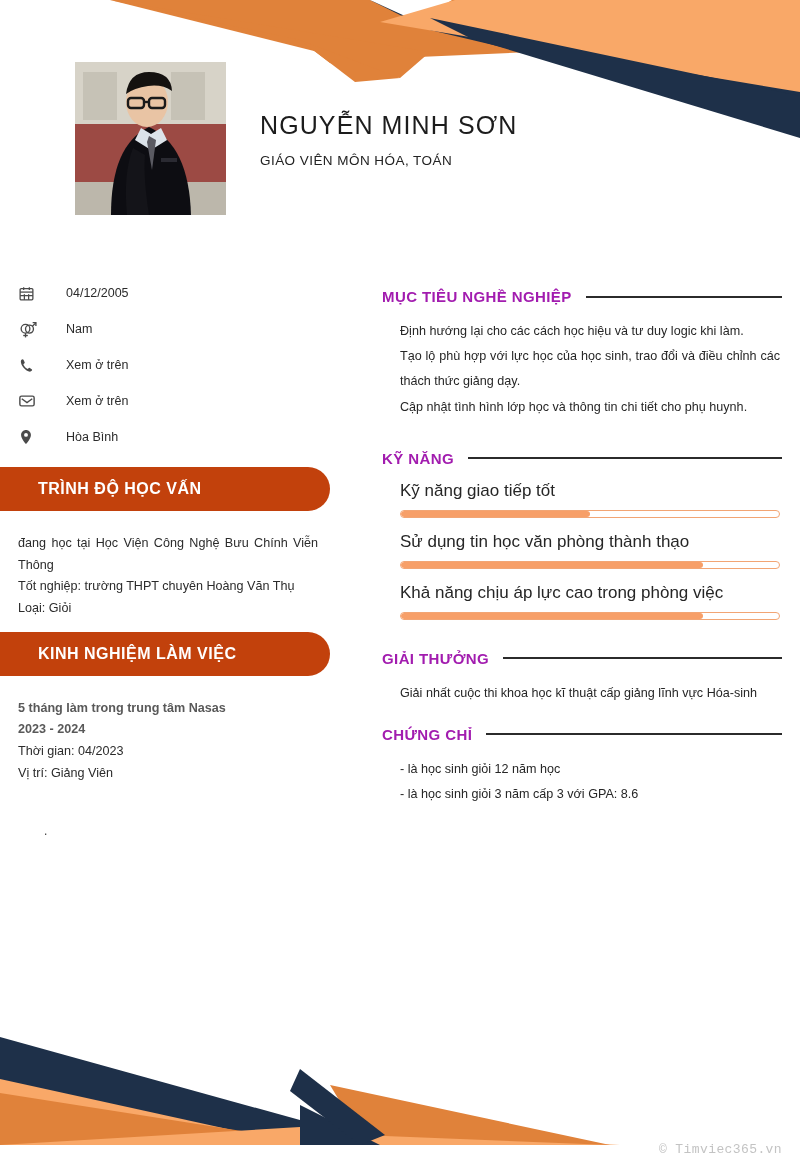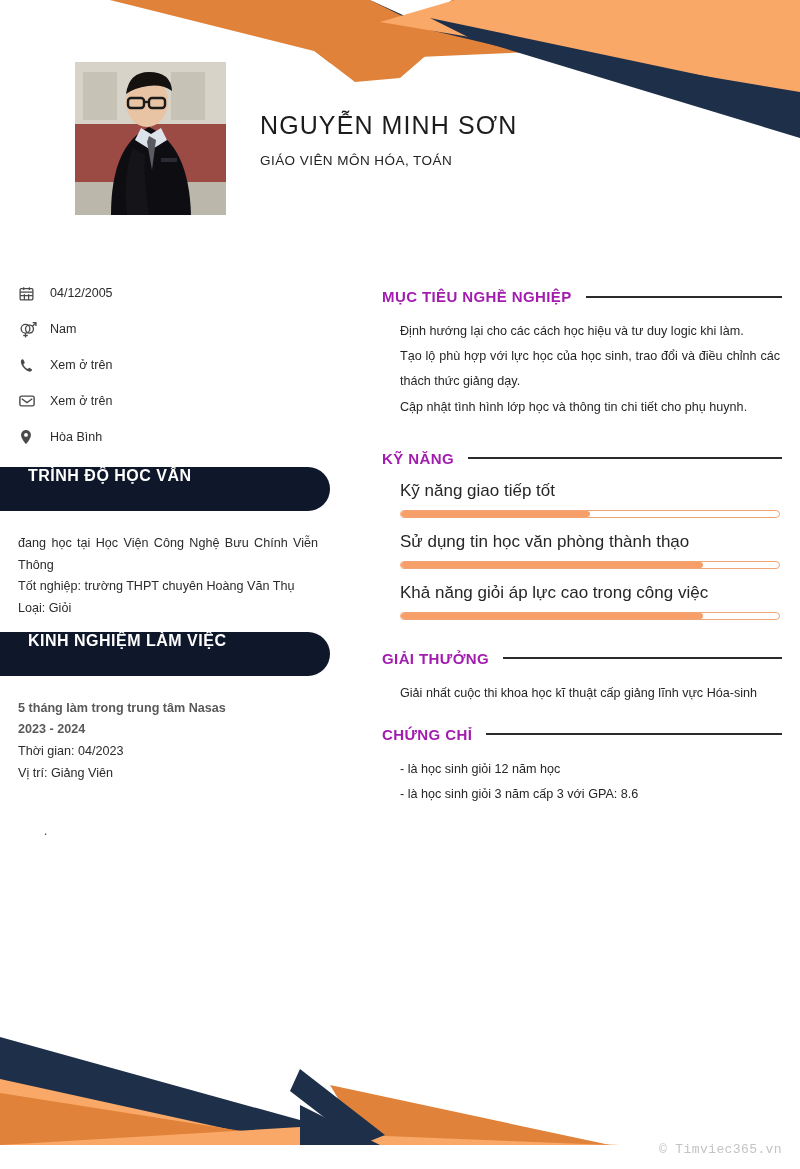--- a/index.html
+++ b/index.html
@@ -82,44 +82,46 @@
     top: 288px;
     width: 400px;
   }
 
   
   .contact-item {
     display: flex;
     align-items: center;
     padding-left: 18px;
     height: 36px;
+    gap: 16px;
   }
   .contact-icon {
     width: 26px;
     flex: 0 0 26px;
     display: flex;
     align-items: center;
     color: #4a4a4a;
   }
   .contact-icon svg { display: block; }
   .contact-text {
     font-size: 12.5px;
     color: #2b2b2b;
     padding-left: 6px;
   }
 
   
   .banner {
     margin-top: 12px;
     height: 44px;
     width: 330px;
-    background: #0f172a;
+    background: #c2410c;
     border-radius: 0 22px 22px 0;
     display: flex;
-    padding-left: 28px;
+    align-items: center;
+    padding-left: 38px;
   }
   .banner-text {
     color: #ffffff;
     font-weight: bold;
     font-size: 16px;
     letter-spacing: 0.5px;
   }
 
   .left-body {
     padding: 22px 30px 0 18px;
@@ -380,21 +382,21 @@
         </div>
 
         <div class="skill">
           <div class="skill-label">Sử dụng tin học văn phòng thành thạo</div>
           <div class="skill-track">
             <div class="skill-fill" style="width: 80%;"></div>
           </div>
         </div>
 
         <div class="skill">
-          <div class="skill-label">Khả năng giỏi áp lực cao trong công việc</div>
+          <div class="skill-label">Khả năng chịu áp lực cao trong phòng việc</div>
           <div class="skill-track">
             <div class="skill-fill" style="width: 80%;"></div>
           </div>
         </div>
 
       </div>
     </div>
 
     <div class="space-sm"></div>
 

